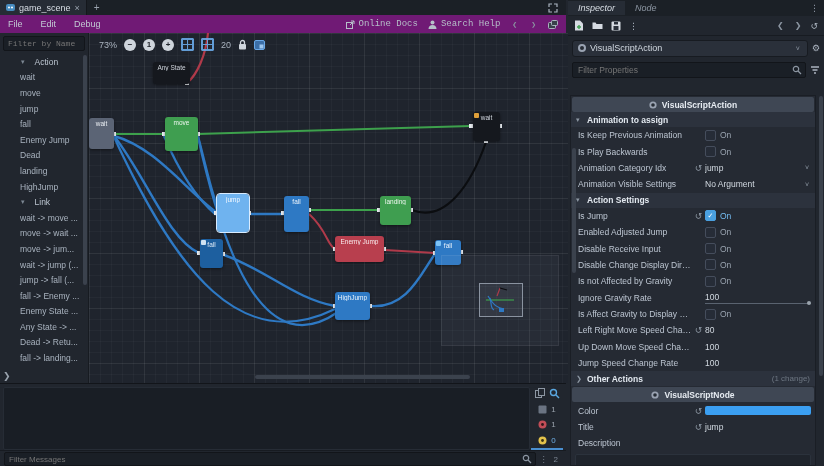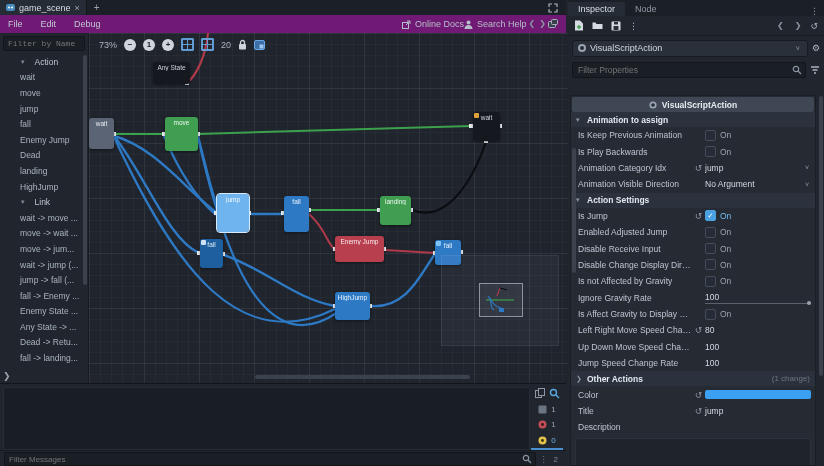--- a/index.html
+++ b/index.html
@@ -10,21 +10,21 @@
   #tabbar{left:0;top:0;width:566px;height:15px;background:#1b2026;display:flex;align-items:center;}
   .scene-tab{display:flex;align-items:center;gap:4px;height:15px;padding:0 6px;background:#262c35;border-right:1px solid #14171c;}
   .scene-tab .ttl{color:#d7dde4;font-size:9px;}
   .xclose{color:#9aa3ae;font-size:9px;cursor:pointer;}
   .plus-tab{color:#9aa3ae;padding:0 7px;font-size:10px;}
   .bar-right{margin-left:auto;display:flex;align-items:center;gap:6px;padding-right:8px;color:#aab3bf;}
   
   #menubar{left:0;top:15px;width:566px;height:18px;background:#701a75;border-bottom:3px solid #bef264;
            display:flex;align-items:center;gap:2px;}
   .menu-item{padding:2px 8px;color:#c2cad4;}
-  .menu-right{margin-left:auto;display:flex;padding-right:8px;color:#b6bfc9;}
+  .menu-right{margin-left:auto;display:flex;align-items:center;gap:10px;padding-right:8px;color:#b6bfc9;font-family:Liberation Mono, monospace;}
   .mi{display:flex;align-items:center;gap:4px;}
   .navarr{color:#8b95a1;font-size:8px;padding:0 2px;}
   
   #sidebar{left:0;top:33px;width:88px;height:350px;background:#21262e;border-right:1px solid #171b21;}
   .filter-box{position:relative;margin:3px 3px 2px 3px;height:13px;background:#1a1f26;border:1px solid #12151a;border-radius:2px;}
   .filter-box input{position:absolute;inset:0;background:transparent;border:0;outline:0;color:#aeb7c2;
         font-family:Liberation Mono, monospace;font-size:8px;padding:0 4px;width:100%;box-sizing:border-box;}
   #tree{position:absolute;top:21px;left:0;right:6px;bottom:16px;overflow:hidden;}
   .tree-row{height:15.6px;display:flex;align-items:center;color:#a9b3bf;font-size:8.5px;white-space:nowrap;overflow:hidden;}
   .tree-cat{padding-left:21px;color:#bcc5d0;gap:10px;}
@@ -61,21 +61,21 @@
   .cnt{font-size:8px;color:#9aa3ad;}
   .cnt.active{color:#6fb0e8;}
   .warn-ul{width:32px;border-bottom:2px solid #4a8fd0;margin-top:-2px;}
   .msg-row{position:absolute;left:0;bottom:0;width:566px;height:16px;border-top:1px solid #171b21;display:flex;align-items:center;}
   .msg-input{position:relative;flex:1;height:12px;margin:0 4px;background:#1a1f26;border:1px solid #12151a;border-radius:2px;}
   .msg-input input{position:absolute;inset:0;width:100%;background:transparent;border:0;outline:0;color:#aeb7c2;font-family:inherit;font-size:8px;padding:0 4px;box-sizing:border-box;}
   .msg-mag{position:absolute;right:3px;top:1px;}
   .msg-extra{display:flex;gap:6px;align-items:center;padding-right:8px;color:#7d8794;font-size:8px;}
   
   #inspector{left:568px;top:0;width:256px;height:466px;background:#21262e;}
-  #itabs{height:16px;background:#1b2026;display:flex;align-items:flex-end;}
+  #itabs{height:16px;background:#1b2026;display:flex;align-items:center;font-style:italic;}
   .itab{padding:2px 10px;font-size:9px;color:#8d97a3;}
   .itab.active{background:#262c35;color:#d7dde4;}
   #itools{height:19px;display:flex;align-items:center;gap:8px;padding:0 6px;border-bottom:1px solid #171b21;color:#aab3bf;}
   .res-row{height:20px;display:flex;align-items:center;gap:4px;padding:2px 4px;}
   .res-drop{flex:1;height:15px;background:#2a303a;border:1px solid #171b21;border-radius:3px;display:flex;align-items:center;gap:4px;padding:0 5px;color:#d2d9e1;}
   .res-ic{width:8px;height:8px;border-radius:50%;background:#9aa3b2;position:relative;}
   .res-ic:after{content:"";position:absolute;left:2px;top:2px;width:4px;height:4px;border-radius:50%;background:#262c35;}
   .fprop-row{height:19px;display:flex;align-items:center;gap:4px;padding:0 4px;}
   .fprop-box{position:relative;flex:1;height:14px;background:#1a1f26;border:1px solid #12151a;border-radius:2px;}
   .fprop-box input{position:absolute;inset:0;width:100%;background:transparent;border:0;outline:0;color:#aeb7c2;font-family:inherit;font-size:8.5px;padding:0 5px;box-sizing:border-box;}
@@ -464,21 +464,21 @@
         </div>
         <div class="irow">
           <span class="lbl">Animation Category Idx</span>
           <span class="rev">↺</span>
           <span class="ctrl">
             <span class="dropval">jump</span>
             <span class="dropchev">˅</span>
           </span>
         </div>
         <div class="irow">
-          <span class="lbl">Animation Visible Direction</span>
+          <span class="lbl">Animation Visible Settings</span>
           <span class="rev"></span>
           <span class="ctrl">
             <span class="dropval">No Argument</span>
             <span class="dropchev">˅</span>
           </span>
         </div>
         <div class="icat">
           <span class="chev">▾</span>
           <span>Action Settings</span>
         </div>
@@ -559,20 +559,24 @@
           <span class="rev"></span>
           <span class="ctrl">
             <span class="numval">100</span>
           </span>
         </div>
         <div class="icat">
           <span class="chev">❯</span>
           <span>Other Actions</span>
           <span class="right">(1 change)</span>
         </div>
+        <div class="ihdr">
+          <span class="res-ic" style="transform: scale(0.9);"></span>
+          <span>VisualScriptNode</span>
+        </div>
         <div class="irow">
           <span class="lbl">Color</span>
           <span class="rev">↺</span>
           <span class="ctrl">
             <span class="cbar" style="background: rgb(59, 159, 242);"></span>
           </span>
         </div>
         <div class="irow">
           <span class="lbl">Title</span>
           <span class="rev">↺</span>

